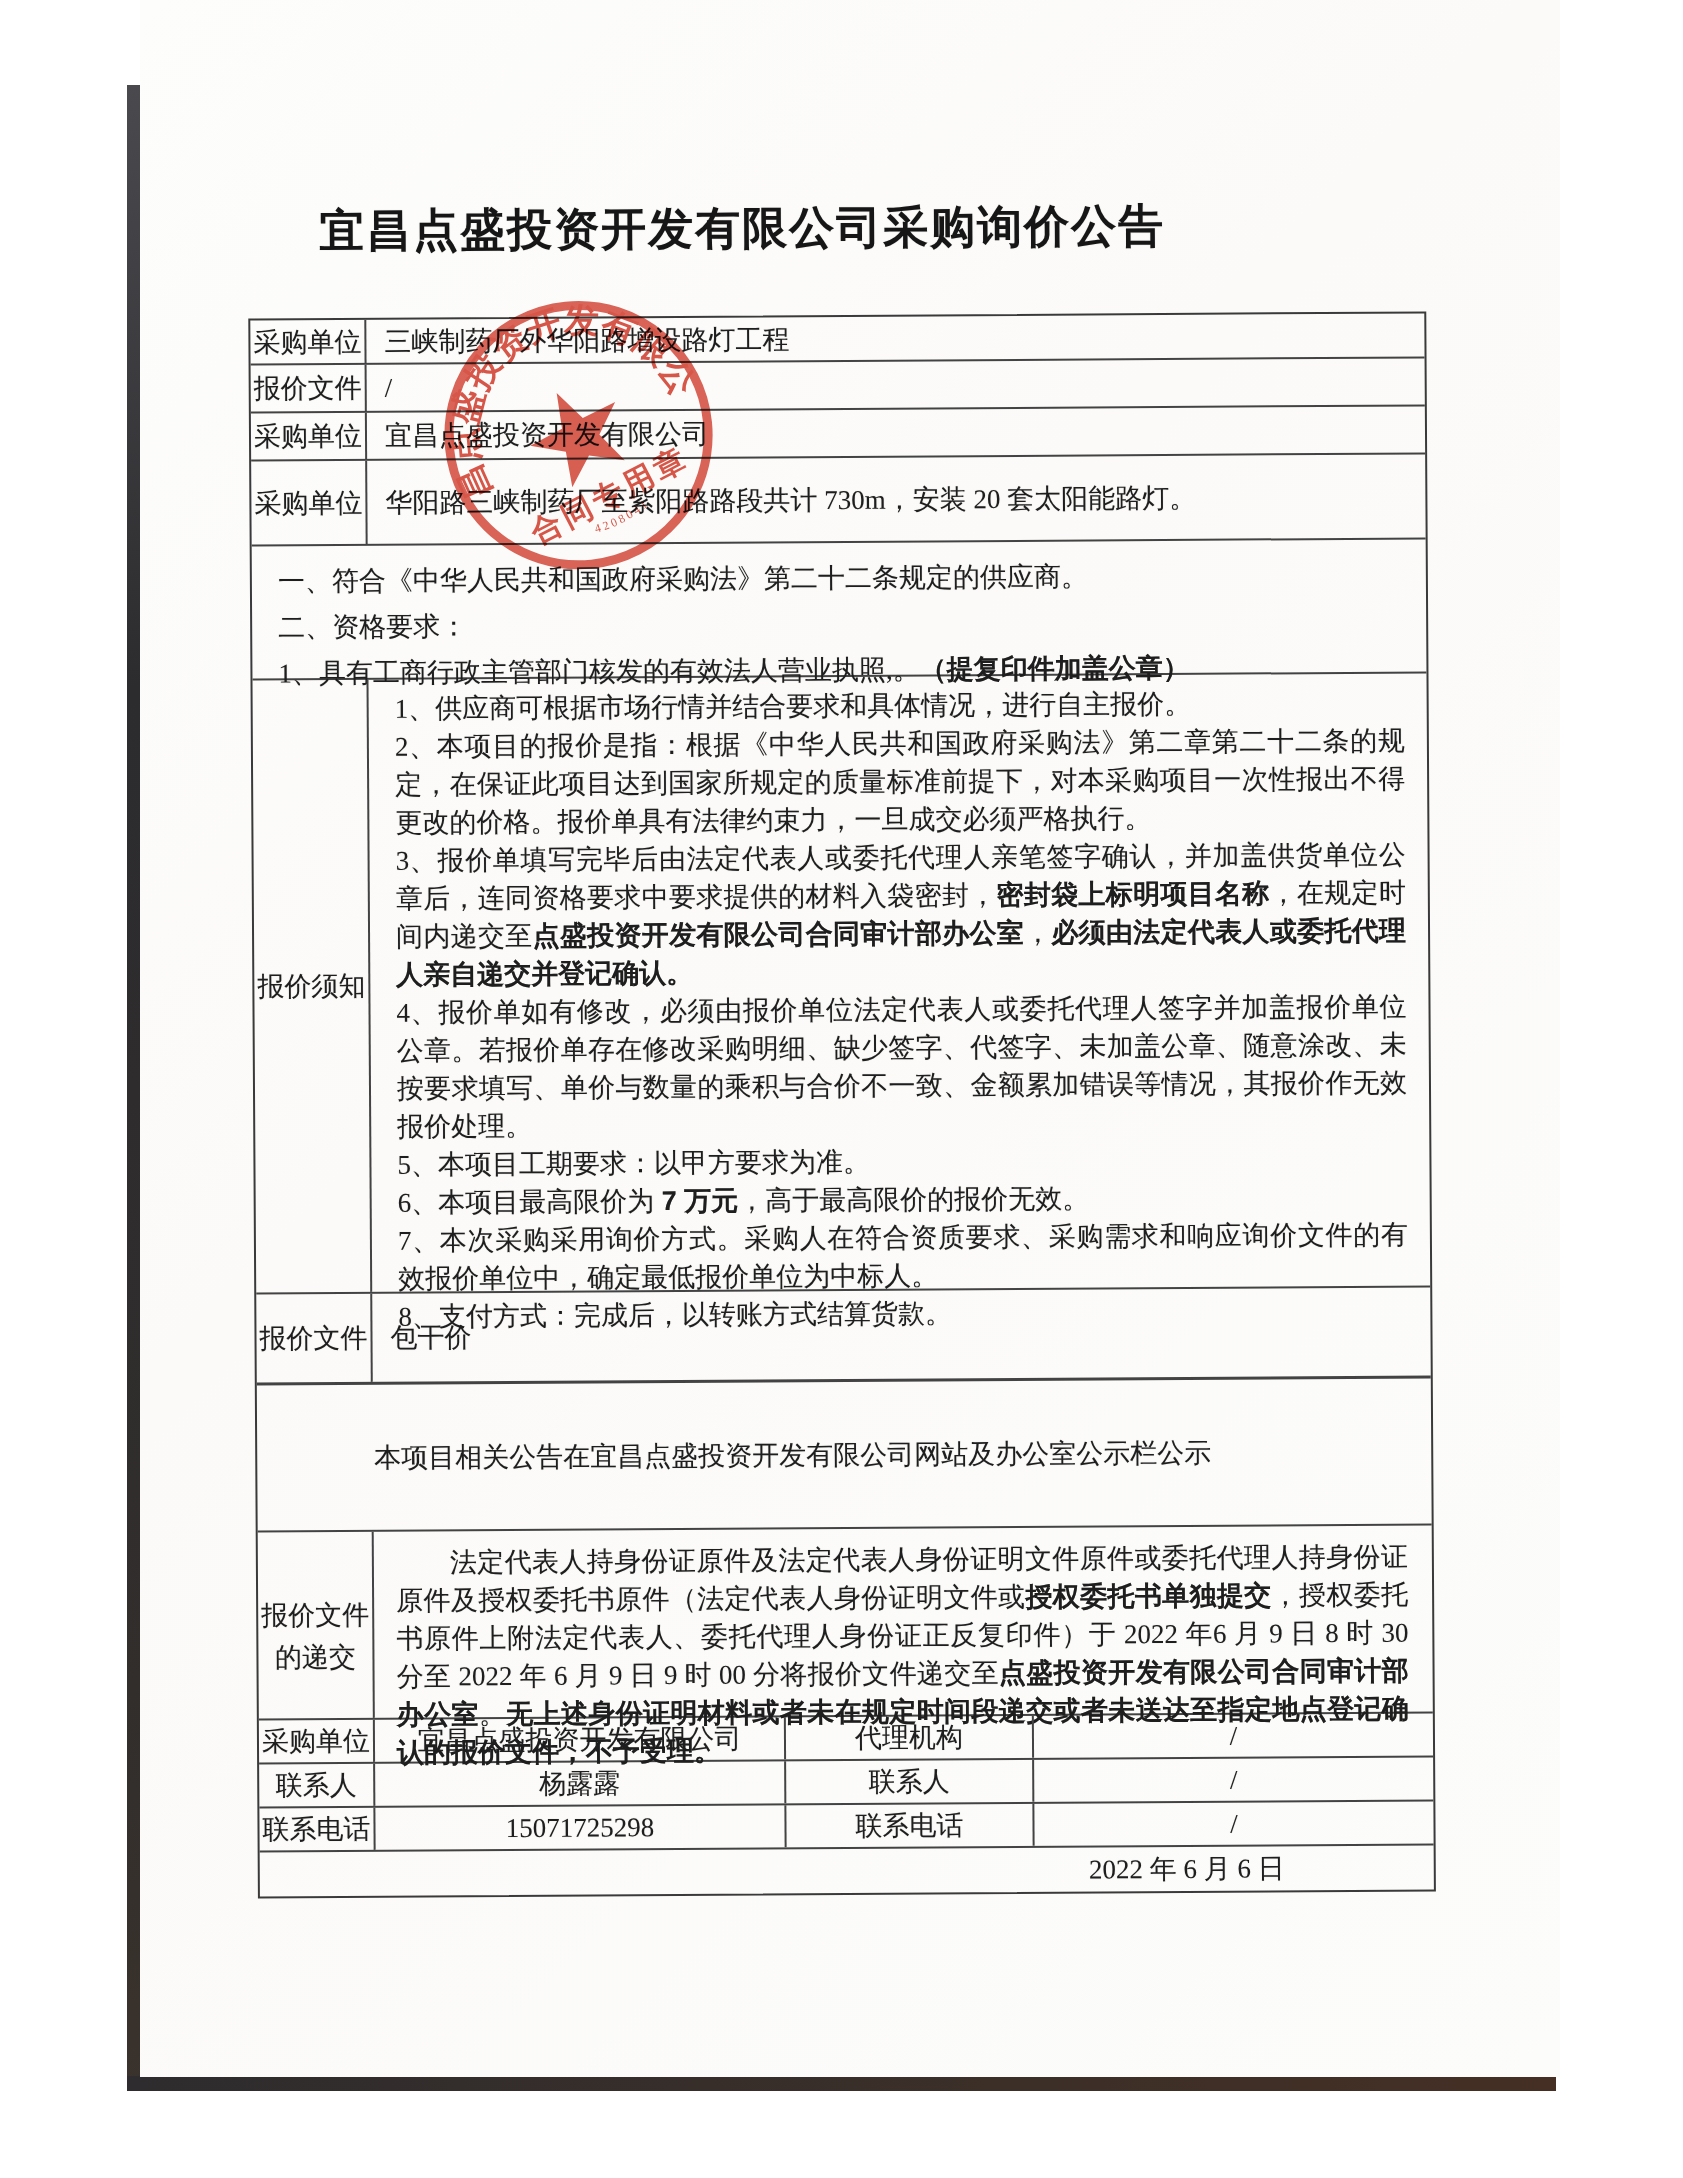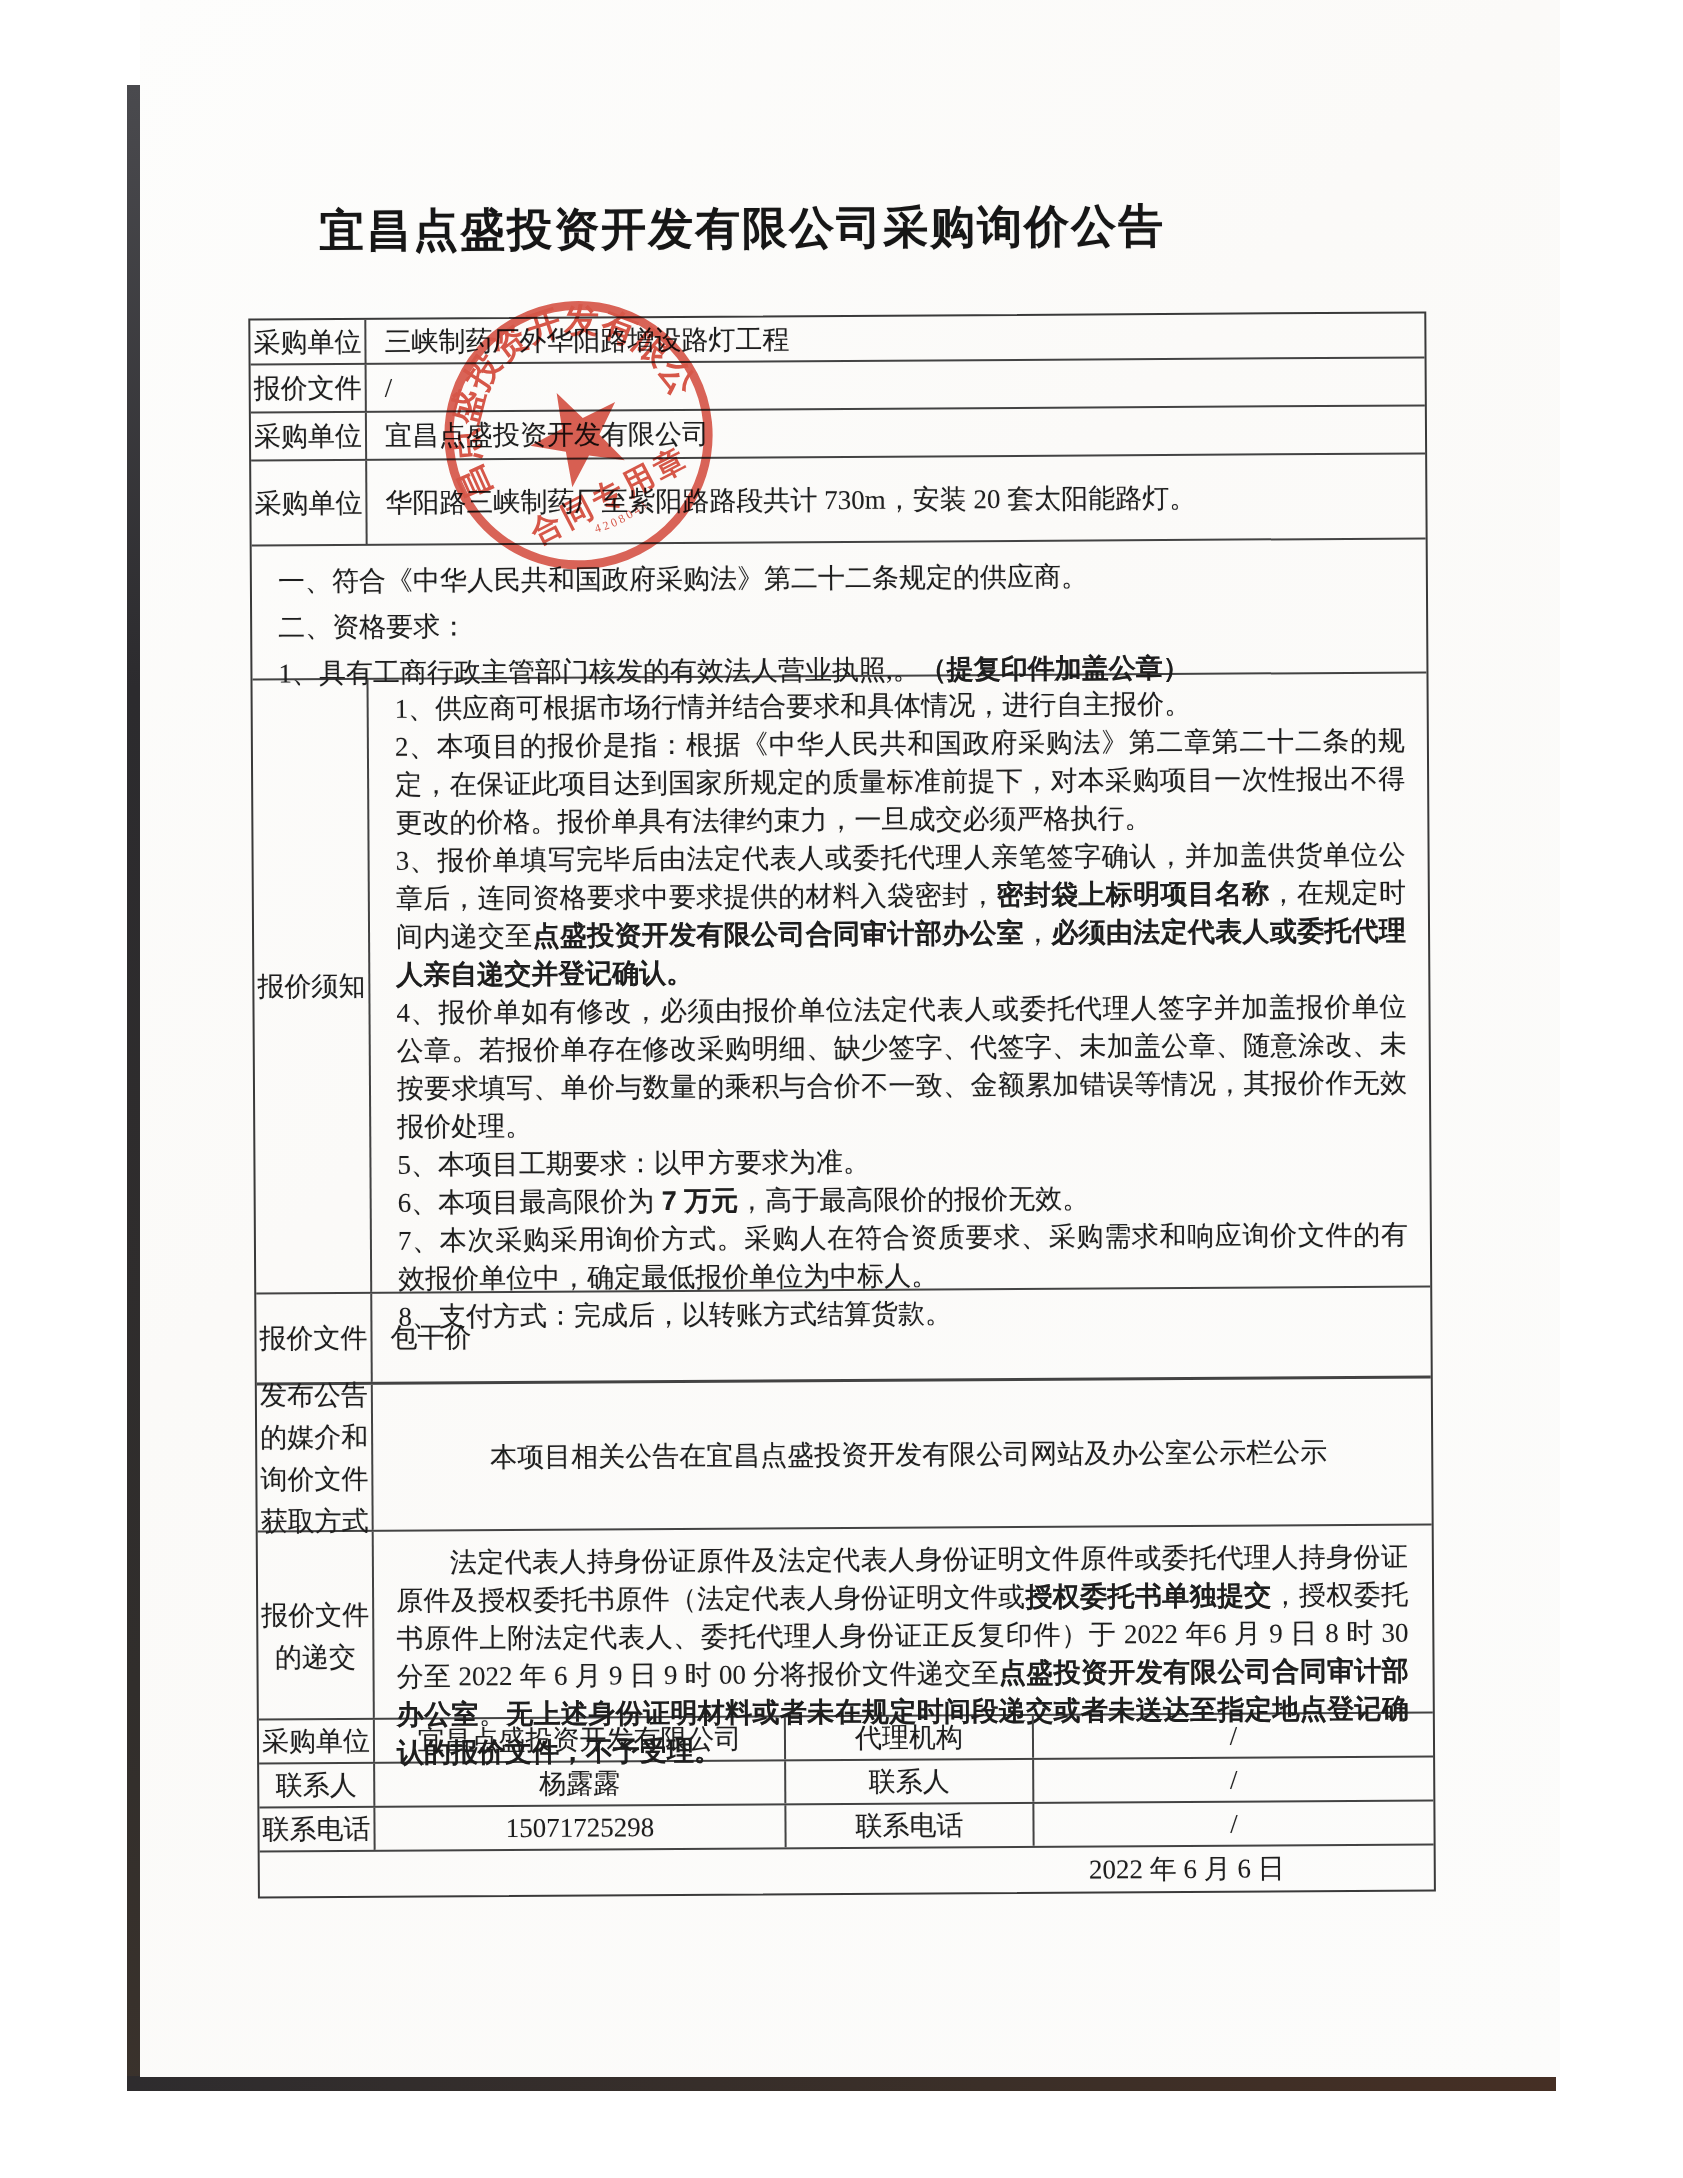--- a/index.html
+++ b/index.html
@@ -96,28 +96,20 @@
           <div class="para"><span>8、支付方式：完成后，以转账方式结算货款。</span></div>
         </div>
     </div>
 
     <div class="trow" style="height:91px;border-bottom-width:3px">
       <div class="cell lbl">报价文件</div>
       <div class="cell val">包干价</div>
     </div>
 
     <div class="trow" style="height:147px">
-      <div class="cell lbl">
-          <div>
-            <span style="display: block;">发布公告</span>
-            <span style="display: block;">的媒介和</span>
-            <span style="display: block;">询价文件</span>
-            <span style="display: block;">获取方式</span>
-          </div>
-        </div>
       <div class="cell val center-text">本项目相关公告在宜昌点盛投资开发有限公司网站及办公室公示栏公示</div>
     </div>
 
     <div class="trow" style="height:188px">
       <div class="cell lbl">
           <div>
             <span style="display: block; margin-top: 22px;">报价文件</span>
             <span style="display: block;">的递交</span>
           </div>
         </div>

